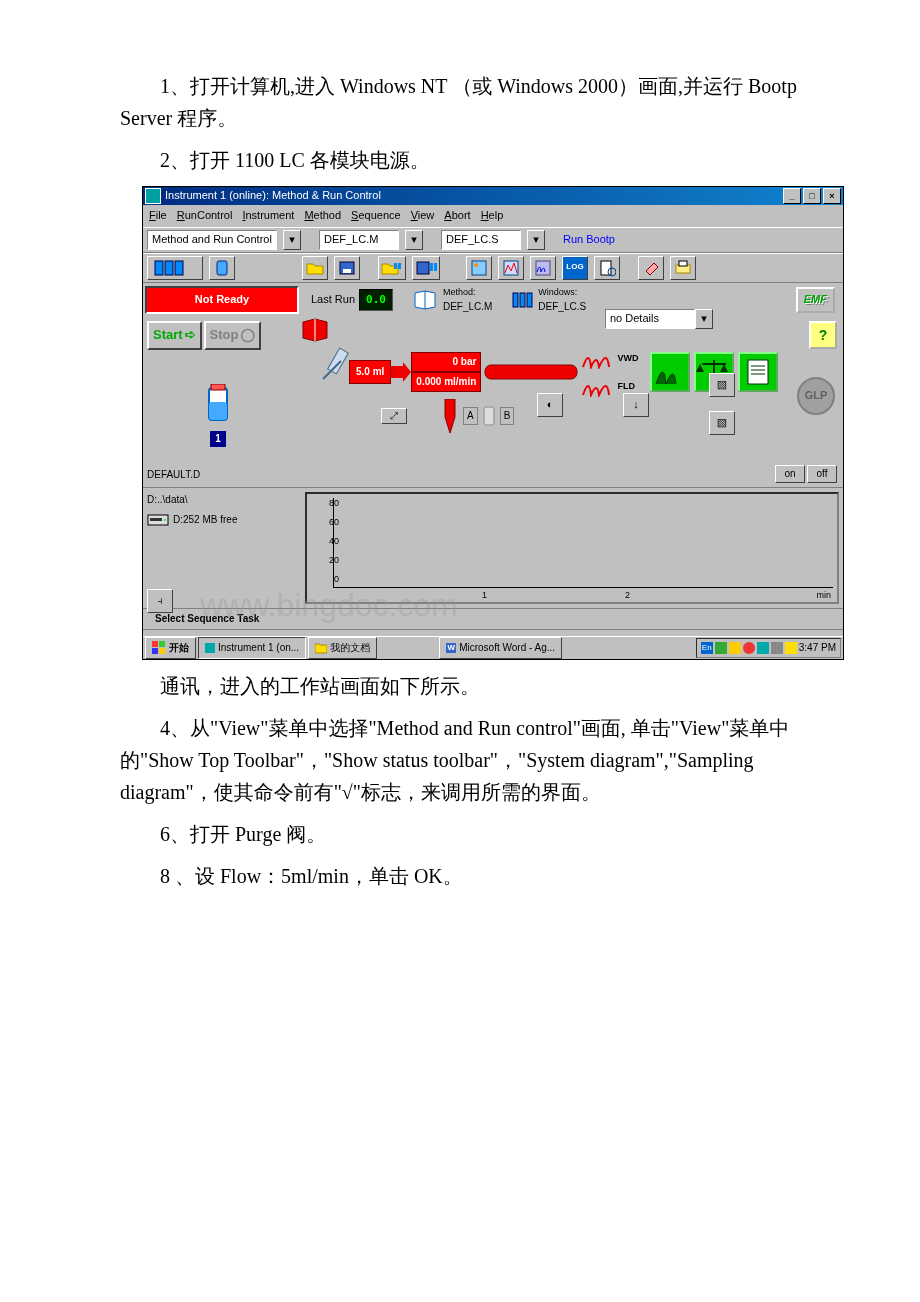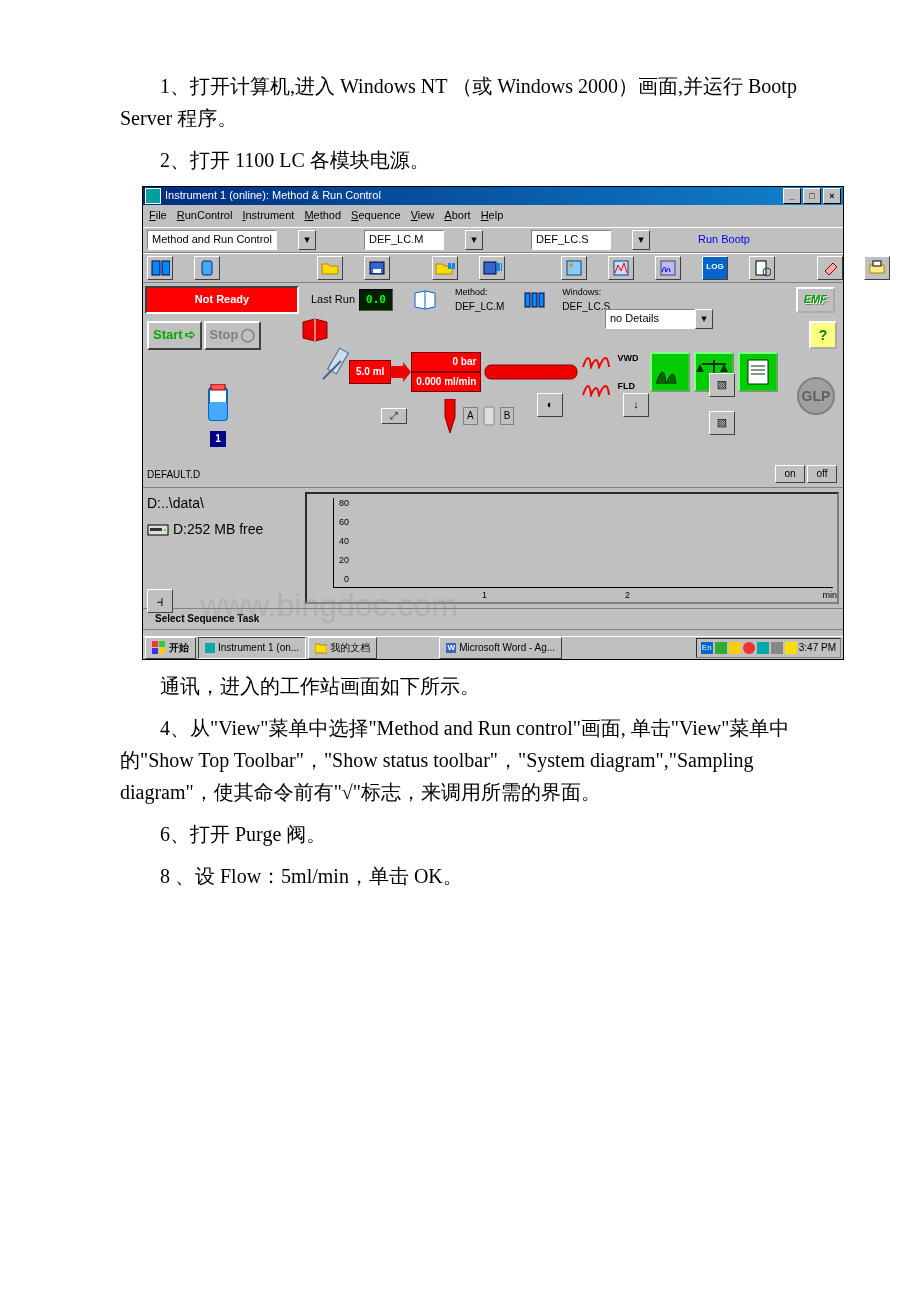--- a/index.html
+++ b/index.html
@@ -6,51 +6,51 @@
 .doc{padding:60px 70px 40px 120px}
 .doc p{margin:.5em 0;text-indent:2em}
 .screenshot{font-family:"MS Sans Serif",Tahoma,sans-serif;font-size:11px;margin:8px 0 8px 2em;width:700px;background:#C0C0C0;border:1px solid #000;position:relative}
 .titlebar{background:linear-gradient(to right,#002C7F,#1084D0);color:#fff;height:18px;display:flex;align-items:center;padding:0 2px}
 .tb-icon{width:14px;height:14px;background:#00A0A0;display:inline-block;margin-right:4px;border:1px solid #fff}
 .tb-text{flex:1;font-weight:normal}
 .wbtn{width:16px;height:14px;background:#C0C0C0;border:1px solid;border-color:#fff #000 #000 #fff;display:inline-flex;align-items:center;justify-content:center;margin-left:2px;font-size:9px;font-weight:bold;color:#000}
 .menubar{background:#C0C0C0;padding:2px 6px;display:flex;gap:10px}
 .menubar span{cursor:default}
 .menubar span u{text-decoration:underline}
-.row{display:flex;align-items:center;gap:21px;padding:2px 4px;background:#C0C0C0;border-top:1px solid #fff;border-bottom:1px solid #808080}
+.row{display:flex;align-items:center;gap:6px;padding:2px 4px;background:#C0C0C0;border-top:1px solid #fff;border-bottom:1px solid #808080}
 .sunk{border:1px solid;border-color:#808080 #fff #fff #808080;background:#fff;padding:1px 4px;height:16px;display:inline-flex;align-items:center}
 .btn3d{border:1px solid;border-color:#fff #404040 #404040 #fff;background:#C0C0C0;min-width:20px;height:22px;display:inline-flex;align-items:center;justify-content:center;padding:0 2px}
 .dropbtn{width:16px;height:18px;background:#C0C0C0;border:1px solid;border-color:#fff #404040 #404040 #fff;display:inline-flex;align-items:center;justify-content:center}
 .sep{width:6px}
 .svg-ico{display:block}
 .statusrow{display:flex;align-items:center;padding:2px}
 .notready{background:#F00;color:#fff;font-weight:bold;flex:0 0 150px;height:24px;display:flex;align-items:center;justify-content:center;border:2px solid;border-color:#404040 #fff #fff #404040}
 .lastrun{display:flex;align-items:center;gap:4px;margin-left:12px}
 .lcd{background:#002000;color:#0F0;font-family:monospace;font-weight:bold;padding:1px 6px;border:1px inset #000}
-.infobox{display:flex;align-items:center;gap:16px;margin-left:20px}
+.infobox{display:flex;align-items:center;gap:4px;margin-left:20px}
 .emf{margin-left:auto;margin-right:6px;background:#C0C0C0;border:2px outset #fff;padding:2px 6px;font-weight:bold;font-style:italic;color:#00A000;text-shadow:1px 1px #fff,2px 2px #808080}
 .diagram{display:flex;position:relative}
 .leftcol{width:150px;display:flex;flex-direction:column}
 .startstop{padding:4px;display:flex;gap:2px}
 .sbtn{border:2px solid;border-color:#fff #404040 #404040 #fff;padding:2px 4px;font-weight:bold;font-size:13px;display:flex;align-items:center;gap:2px}
 .start{color:#0A0}.stop{color:#808080}
 .vial{margin:30px auto 10px;text-align:center}
 .sysdiag{flex:1;position:relative;height:170px;background:#C0C0C0}
 .help-btn{position:absolute;right:6px;top:4px;width:24px;height:24px;background:#FFFF80;border:2px outset #fff;display:flex;align-items:center;justify-content:center;font-weight:bold;font-size:14px;color:#008000}
-.glp{position:absolute;right:8px;top:60px;width:34px;height:34px;border-radius:50%;background:#A0A0A0;border:2px solid #808080;display:flex;align-items:center;justify-content:center;font-size:14px;font-weight:bold;color:#606060}
+.glp{position:absolute;right:8px;top:60px;width:34px;height:34px;border-radius:50%;background:#A0A0A0;border:2px solid #808080;display:flex;align-items:center;justify-content:center;font-size:11px;font-weight:bold;color:#606060}
 .onoff{position:absolute;right:6px;bottom:4px;display:flex;gap:2px}
 .onoff .btn3d{font-size:10px;padding:0 4px;height:16px}
 .flowpath{position:absolute;left:10px;top:30px;display:flex;align-items:center}
 .redlabel{background:#F00;color:#fff;font-size:10px;font-weight:bold;border:1px solid #800000;padding:1px 4px;text-align:right;white-space:nowrap}
 .greenbox{width:36px;height:36px;background:#0C0;border:2px outset #8F8;margin:0 2px}
 .bottomarea{display:flex;height:120px;border-top:1px solid #808080}
-.datacol{width:150px;padding:4px;font-size:14px}
+.datacol{width:150px;padding:4px;font-size:10px}
 .drive{display:flex;align-items:center;gap:4px;margin-top:4px}
 .plot{flex:1;margin:4px;border:2px inset #808080;background:#C0C0C0;position:relative}
-.yaxis{position:absolute;left:20px;top:0;bottom:14px;width:22px;display:flex;flex-direction:column;justify-content:space-between;font-size:9px;text-align:right;padding:2px 0}
+.yaxis{position:absolute;left:10px;top:0;bottom:14px;width:22px;display:flex;flex-direction:column;justify-content:space-between;font-size:9px;text-align:right;padding:2px 0}
 .plotmain{position:absolute;left:26px;right:4px;top:4px;bottom:14px;border-left:1px solid #000;border-bottom:1px solid #000}
 .xlbl{position:absolute;bottom:0;font-size:9px}
 .details{position:absolute;right:130px;top:122px}
 .wm{position:absolute;left:200px;top:580px;font-size:32px;color:rgba(150,150,150,.35);font-family:Arial;pointer-events:none}
 .statusbar{border-top:1px solid #808080;padding:2px 12px;font-size:10px;background:#C0C0C0;font-weight:bold}
 .taskbar{height:22px;background:#C0C0C0;border-top:1px solid #fff;display:flex;align-items:center;padding:0 2px;gap:2px;font-size:10px}
 .taskbtn{border:1px solid;border-color:#fff #404040 #404040 #fff;padding:2px 6px;display:flex;align-items:center;gap:3px;height:16px}
 .taskbtn.active{border-color:#404040 #fff #fff #404040}
 .tray{margin-left:auto;border:1px inset #808080;padding:1px 4px;display:flex;align-items:center;gap:2px}
 .tray-ico{width:12px;height:12px;display:inline-block}
@@ -322,21 +322,21 @@
       <div class="yaxis">
         <span>80</span>
         <span>60</span>
         <span>40</span>
         <span>20</span>
         <span>0</span>
       </div>
       <div class="plotmain"></div>
       <span class="xlbl" style="left:33%">1</span>
       <span class="xlbl" style="left:60%">2</span>
-      <span class="xlbl" style="right:0">min</span>
+      <span class="xlbl" style="right:6px">min</span>
     </div>
     <div class="details">
       <span class="sunk" style="width:80px">no Details</span><span class="dropbtn">▾</span>
     </div>
   </div>
 
   <div class="statusbar">Select Sequence Task</div>
   <div class="statusbar" style="height:6px;padding:0"></div>
 
   <div class="taskbar">

